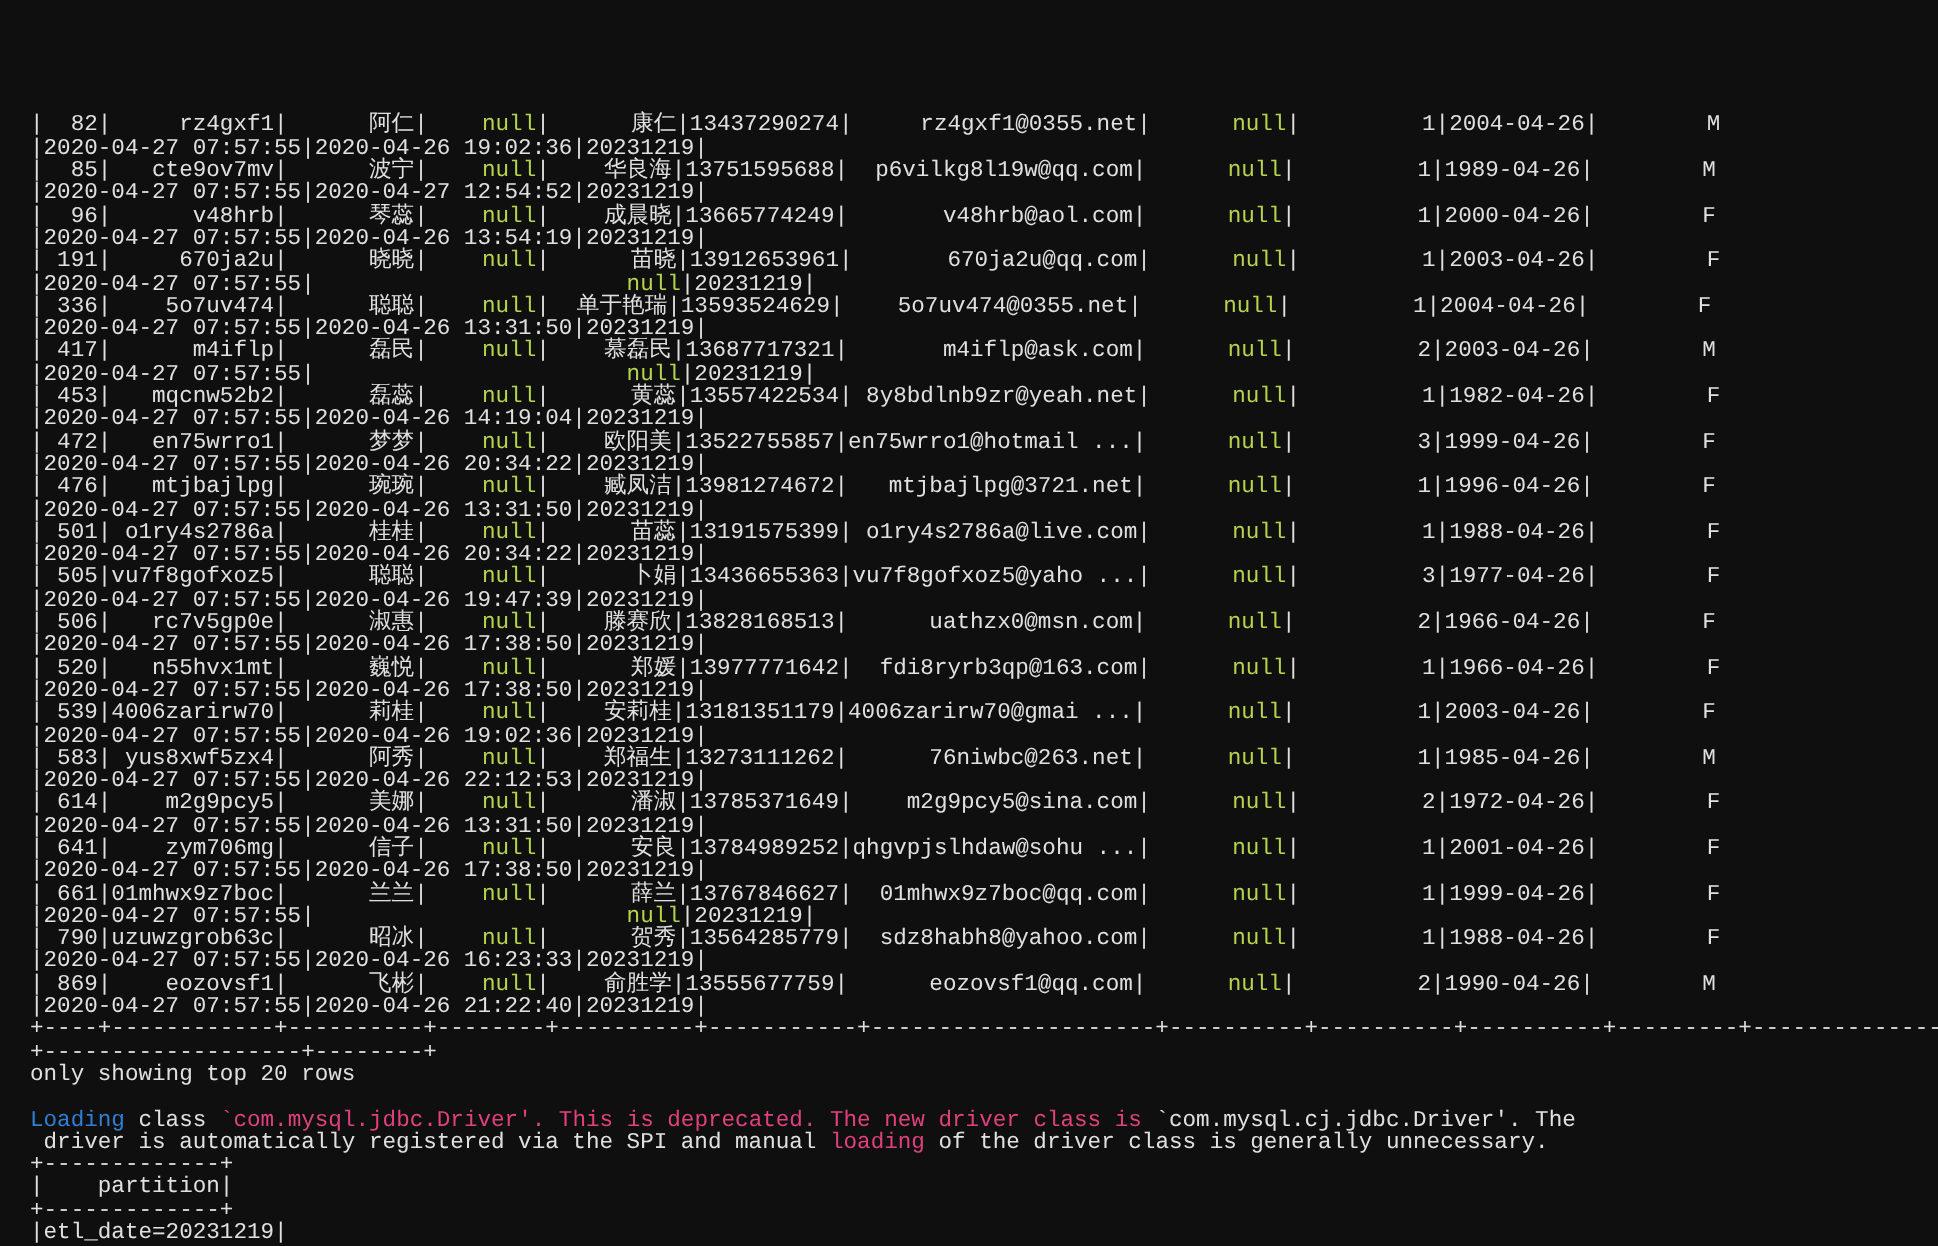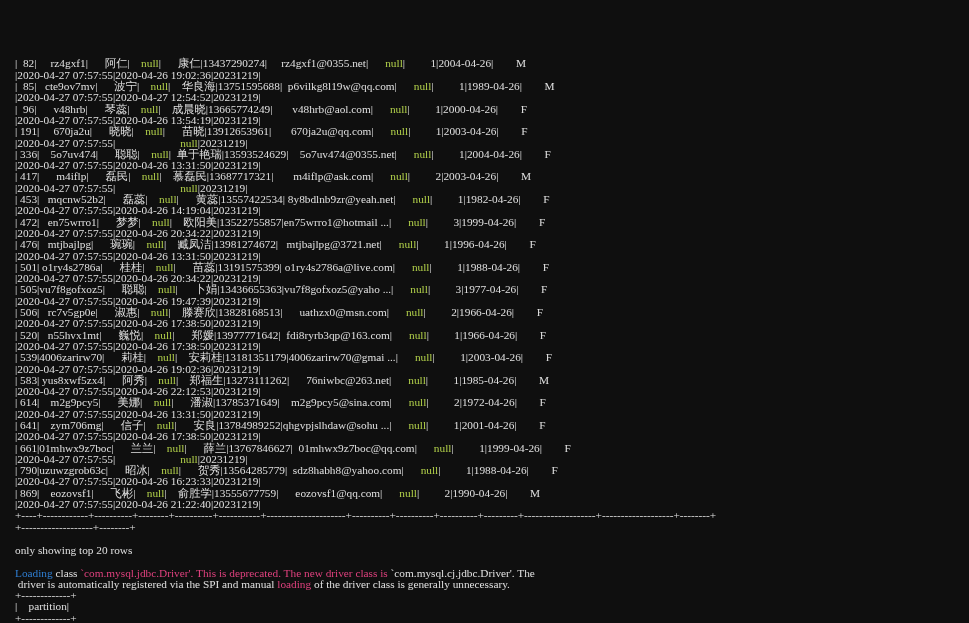--- a/index.html
+++ b/index.html
@@ -11,23 +11,23 @@
     font-size: 11.3px;
     line-height: 1.0;
     width: 969px;
     height: 623px;
     overflow: hidden;
     white-space: pre;
   }
   .terminal {
     padding: 2px 0 0 15px;
   }
-  .line { white-space: pre; font-family: Liberation Serif, serif; }
+  .line { white-space: pre; }
   .null { color: #b5d44b; }
-  .footer-note { color: #e0e0e0; margin-top: 12px; }
+  .footer-note { color: #e0e0e0; }
   .loading-line { }
   .mag  { color: #e0417e; text-align: right; }
   .blue { color: #2f7fd4; }
 </style>
 </head>
 <body>
 
 
 
 <div class="terminal"><div id="rows"><div class="line">|  82|     rz4gxf1|      阿仁|<span class="null">    null</span>|      康仁|13437290274|     rz4gxf1@0355.net|<span class="null">      null</span>|         1|2004-04-26|        M</div><div class="line">|2020-04-27 07:57:55|2020-04-26 19:02:36|20231219|</div><div class="line">|  85|   cte9ov7mv|      波宁|<span class="null">    null</span>|    华良海|13751595688|  p6vilkg8l19w@qq.com|<span class="null">      null</span>|         1|1989-04-26|        M</div><div class="line">|2020-04-27 07:57:55|2020-04-27 12:54:52|20231219|</div><div class="line">|  96|      v48hrb|      琴蕊|<span class="null">    null</span>|    成晨晓|13665774249|       v48hrb@aol.com|<span class="null">      null</span>|         1|2000-04-26|        F</div><div class="line">|2020-04-27 07:57:55|2020-04-26 13:54:19|20231219|</div><div class="line">| 191|     670ja2u|      晓晓|<span class="null">    null</span>|      苗晓|13912653961|       670ja2u@qq.com|<span class="null">      null</span>|         1|2003-04-26|        F</div><div class="line">|2020-04-27 07:57:55|                   <span class="null">    null</span>|20231219|</div><div class="line">| 336|    5o7uv474|      聪聪|<span class="null">    null</span>|  单于艳瑞|13593524629|    5o7uv474@0355.net|<span class="null">      null</span>|         1|2004-04-26|        F</div><div class="line">|2020-04-27 07:57:55|2020-04-26 13:31:50|20231219|</div><div class="line">| 417|      m4iflp|      磊民|<span class="null">    null</span>|    慕磊民|13687717321|       m4iflp@ask.com|<span class="null">      null</span>|         2|2003-04-26|        M</div><div class="line">|2020-04-27 07:57:55|                   <span class="null">    null</span>|20231219|</div><div class="line">| 453|   mqcnw52b2|      磊蕊|<span class="null">    null</span>|      黄蕊|13557422534| 8y8bdlnb9zr@yeah.net|<span class="null">      null</span>|         1|1982-04-26|        F</div><div class="line">|2020-04-27 07:57:55|2020-04-26 14:19:04|20231219|</div><div class="line">| 472|   en75wrro1|      梦梦|<span class="null">    null</span>|    欧阳美|13522755857|en75wrro1@hotmail ...|<span class="null">      null</span>|         3|1999-04-26|        F</div><div class="line">|2020-04-27 07:57:55|2020-04-26 20:34:22|20231219|</div><div class="line">| 476|   mtjbajlpg|      琬琬|<span class="null">    null</span>|    臧凤洁|13981274672|   mtjbajlpg@3721.net|<span class="null">      null</span>|         1|1996-04-26|        F</div><div class="line">|2020-04-27 07:57:55|2020-04-26 13:31:50|20231219|</div><div class="line">| 501| o1ry4s2786a|      桂桂|<span class="null">    null</span>|      苗蕊|13191575399| o1ry4s2786a@live.com|<span class="null">      null</span>|         1|1988-04-26|        F</div><div class="line">|2020-04-27 07:57:55|2020-04-26 20:34:22|20231219|</div><div class="line">| 505|vu7f8gofxoz5|      聪聪|<span class="null">    null</span>|      卜娟|13436655363|vu7f8gofxoz5@yaho ...|<span class="null">      null</span>|         3|1977-04-26|        F</div><div class="line">|2020-04-27 07:57:55|2020-04-26 19:47:39|20231219|</div><div class="line">| 506|   rc7v5gp0e|      淑惠|<span class="null">    null</span>|    滕赛欣|13828168513|      uathzx0@msn.com|<span class="null">      null</span>|         2|1966-04-26|        F</div><div class="line">|2020-04-27 07:57:55|2020-04-26 17:38:50|20231219|</div><div class="line">| 520|   n55hvx1mt|      巍悦|<span class="null">    null</span>|      郑媛|13977771642|  fdi8ryrb3qp@163.com|<span class="null">      null</span>|         1|1966-04-26|        F</div><div class="line">|2020-04-27 07:57:55|2020-04-26 17:38:50|20231219|</div><div class="line">| 539|4006zarirw70|      莉桂|<span class="null">    null</span>|    安莉桂|13181351179|4006zarirw70@gmai ...|<span class="null">      null</span>|         1|2003-04-26|        F</div><div class="line">|2020-04-27 07:57:55|2020-04-26 19:02:36|20231219|</div><div class="line">| 583| yus8xwf5zx4|      阿秀|<span class="null">    null</span>|    郑福生|13273111262|      76niwbc@263.net|<span class="null">      null</span>|         1|1985-04-26|        M</div><div class="line">|2020-04-27 07:57:55|2020-04-26 22:12:53|20231219|</div><div class="line">| 614|    m2g9pcy5|      美娜|<span class="null">    null</span>|      潘淑|13785371649|    m2g9pcy5@sina.com|<span class="null">      null</span>|         2|1972-04-26|        F</div><div class="line">|2020-04-27 07:57:55|2020-04-26 13:31:50|20231219|</div><div class="line">| 641|    zym706mg|      信子|<span class="null">    null</span>|      安良|13784989252|qhgvpjslhdaw@sohu ...|<span class="null">      null</span>|         1|2001-04-26|        F</div><div class="line">|2020-04-27 07:57:55|2020-04-26 17:38:50|20231219|</div><div class="line">| 661|01mhwx9z7boc|      兰兰|<span class="null">    null</span>|      薛兰|13767846627|  01mhwx9z7boc@qq.com|<span class="null">      null</span>|         1|1999-04-26|        F</div><div class="line">|2020-04-27 07:57:55|                   <span class="null">    null</span>|20231219|</div><div class="line">| 790|uzuwzgrob63c|      昭冰|<span class="null">    null</span>|      贺秀|13564285779|  sdz8habh8@yahoo.com|<span class="null">      null</span>|         1|1988-04-26|        F</div><div class="line">|2020-04-27 07:57:55|2020-04-26 16:23:33|20231219|</div><div class="line">| 869|    eozovsf1|      飞彬|<span class="null">    null</span>|    俞胜学|13555677759|      eozovsf1@qq.com|<span class="null">      null</span>|         2|1990-04-26|        M</div><div class="line">|2020-04-27 07:57:55|2020-04-26 21:22:40|20231219|</div></div><div class="line">+----+------------+----------+--------+----------+-----------+---------------------+----------+----------+----------+---------+-------------------+-------------------+--------+</div><div class="line">+-------------------+--------+</div><div class="line footer-note">only showing top 20 rows</div><div class="line">&nbsp;</div><div class="line loading-line"><span class="blue">Loading</span><span> class </span><span class="mag">`com.mysql.jdbc.Driver'. This is deprecated. The new driver class is</span><span> `com.mysql.cj.jdbc.Driver'. The</span></div><div class="line loading-line"><span> driver is automatically registered via the SPI and manual </span><span class="mag">loading</span><span> of the driver class is generally unnecessary.</span></div><div class="line">+-------------+</div><div class="line">|    partition|</div><div class="line">+-------------+</div><div class="line">|etl_date=20231219|</div></div>

